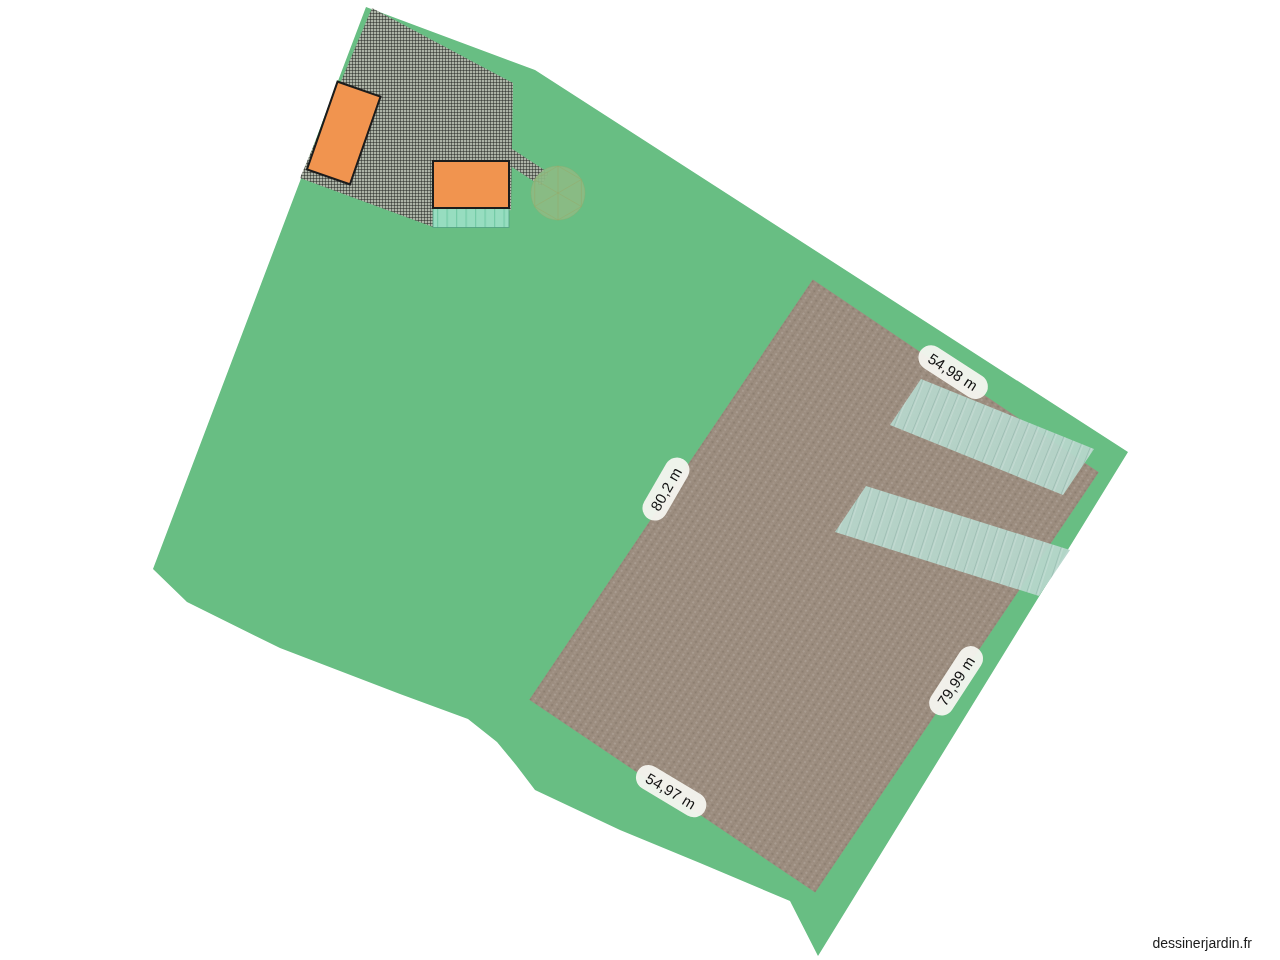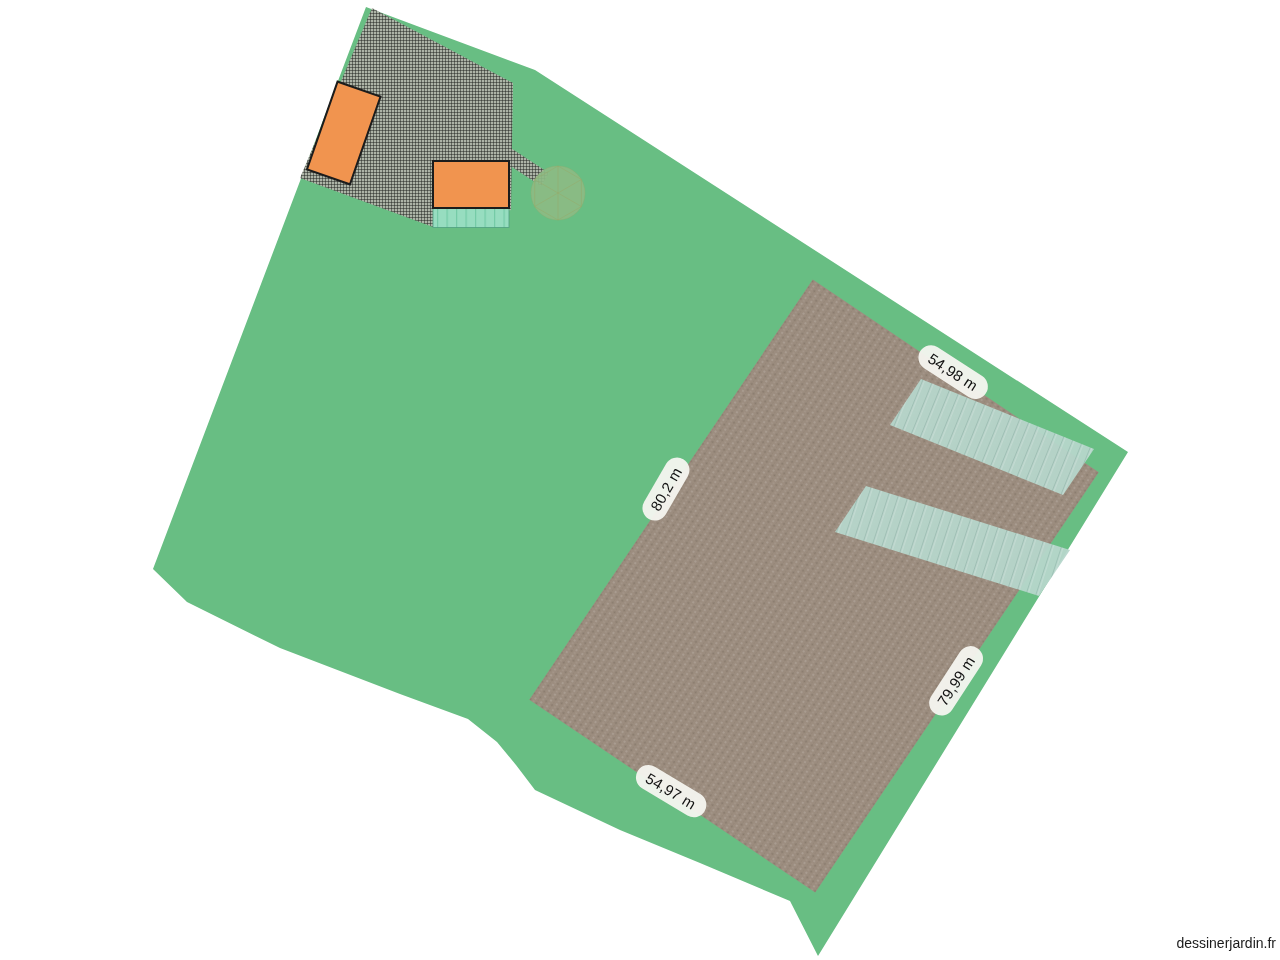--- a/index.html
+++ b/index.html
@@ -18,21 +18,21 @@
     color:#111;
     font-size:15px;
     line-height:1;
     padding:5px 11px;
     border-radius:14px;
     white-space:nowrap;
     letter-spacing:0.2px;
   }
   .watermark{
     position:absolute;
-    right:4px;
+    right:28px;
     bottom:9px;
     font-size:14px;
     color:#1a1a1a;
   }
 </style>
 </head>
 <body>
 
 <div class="stage">
 

